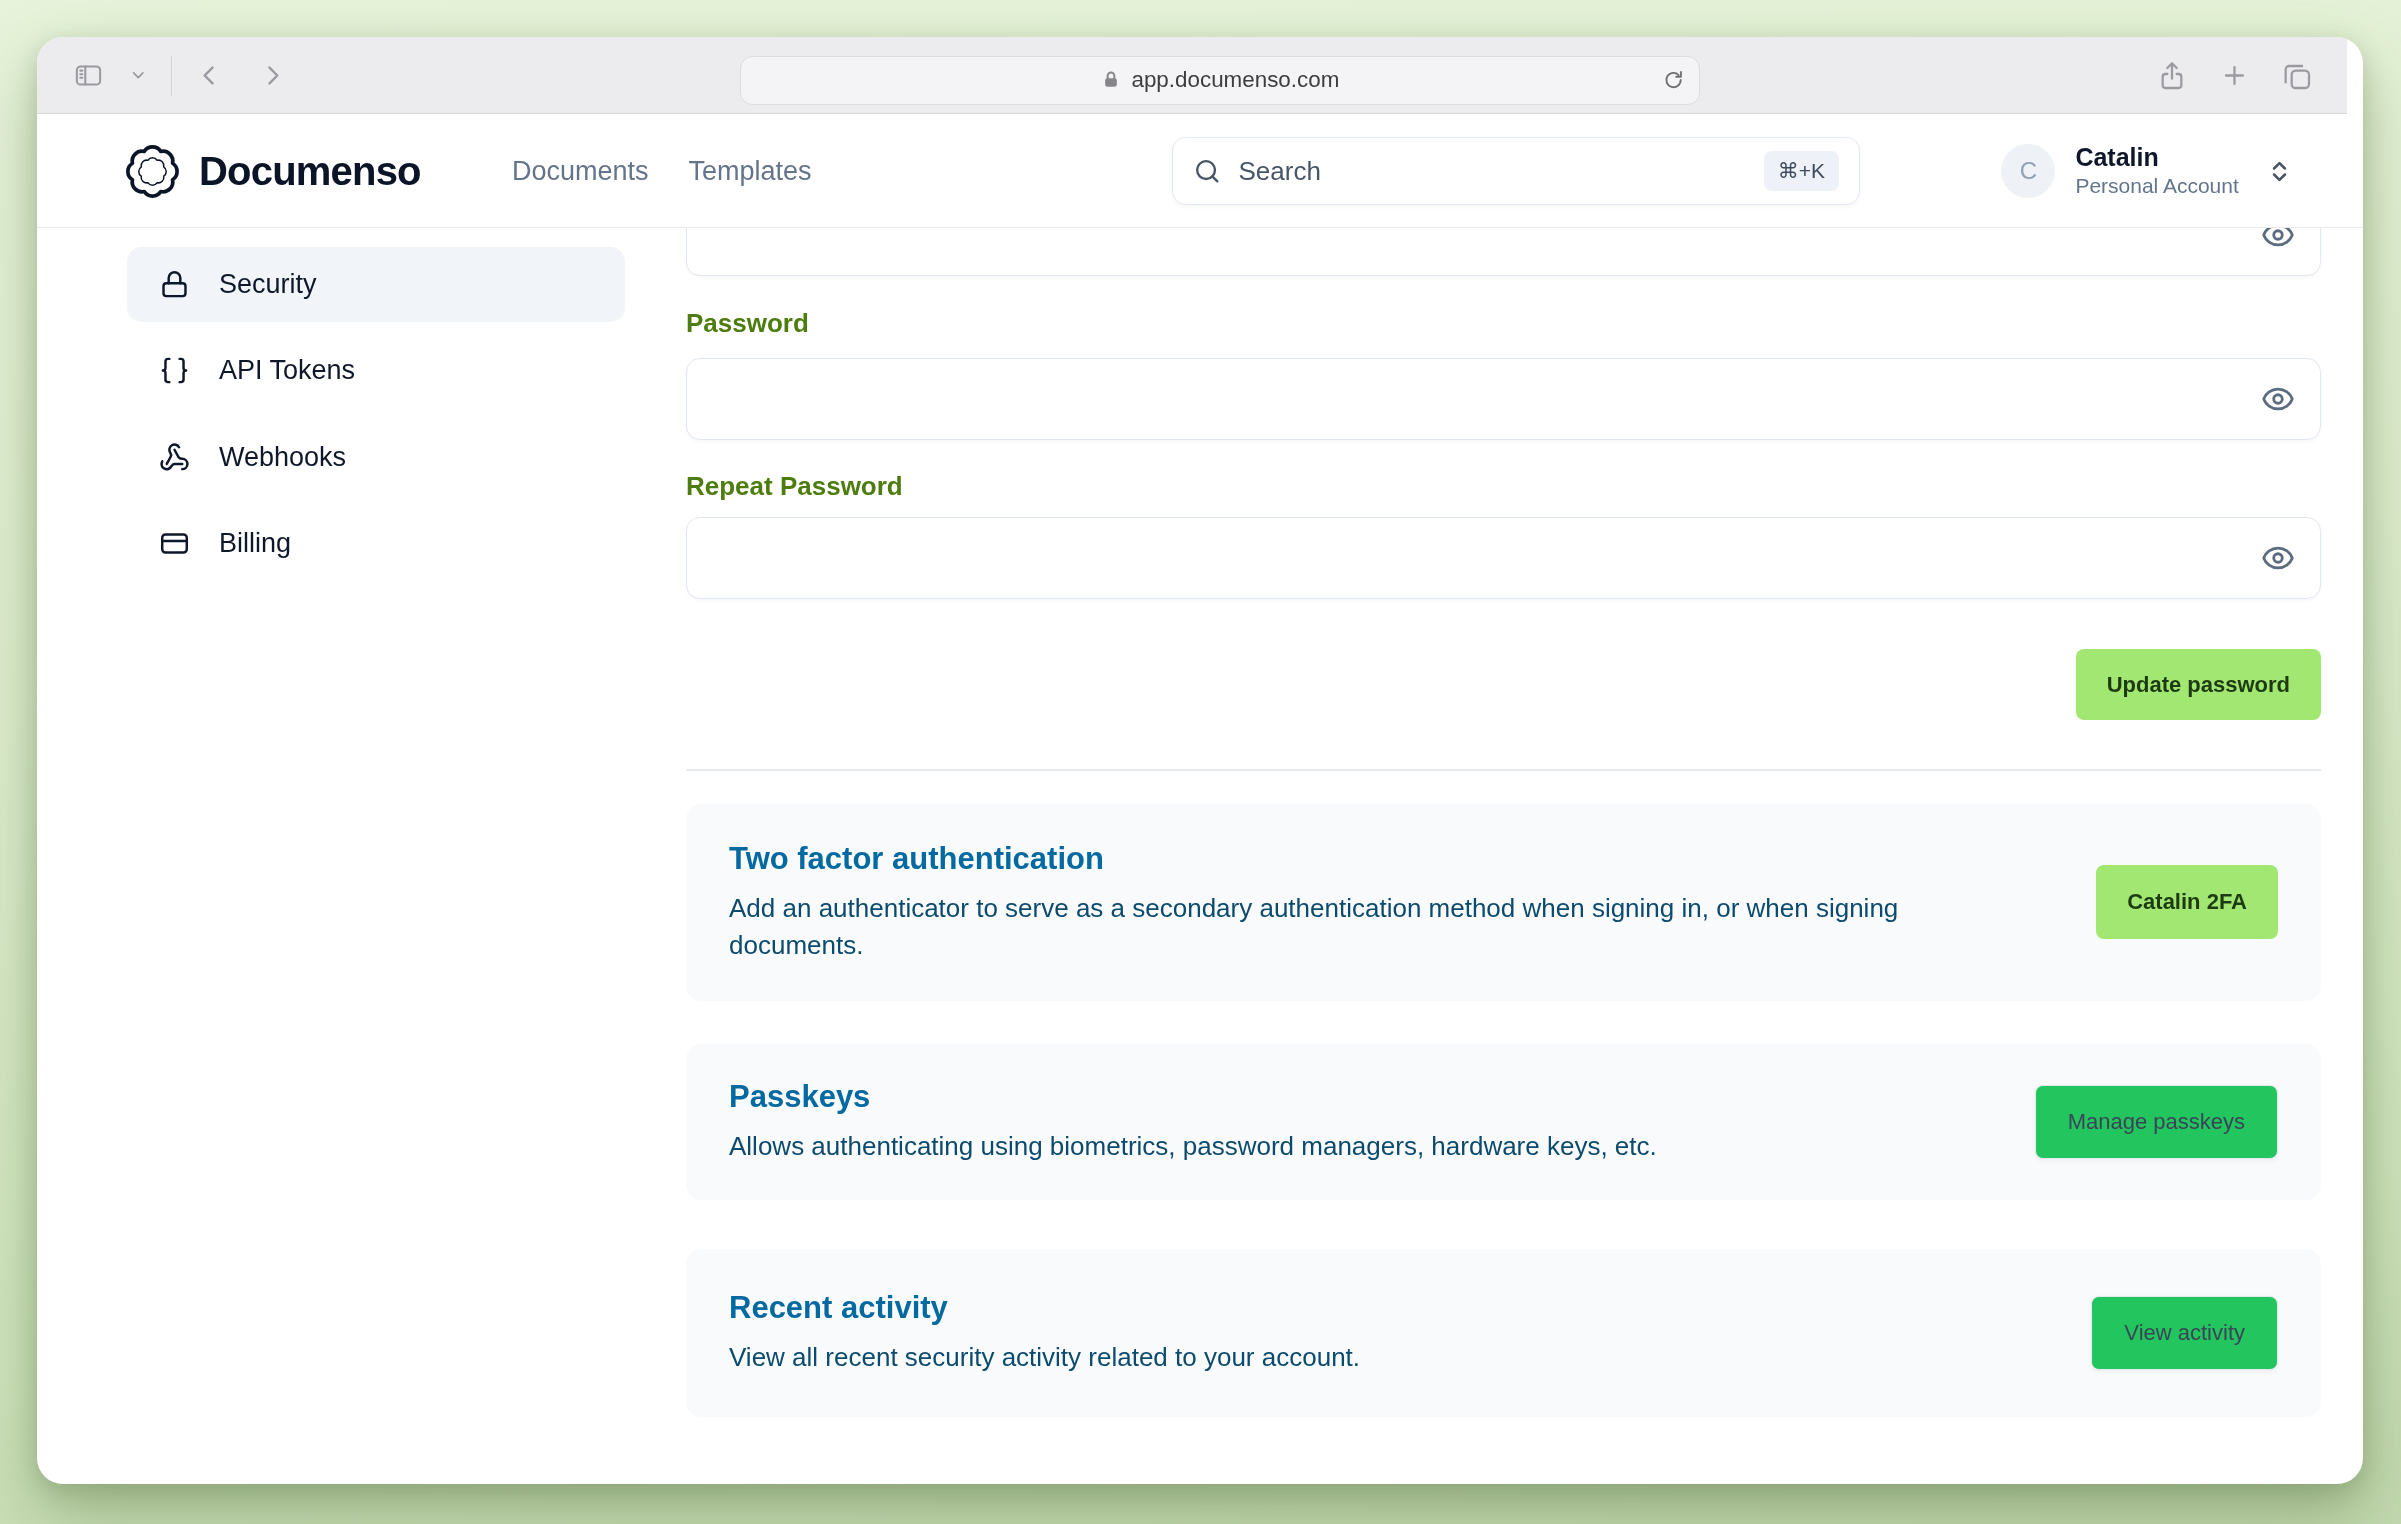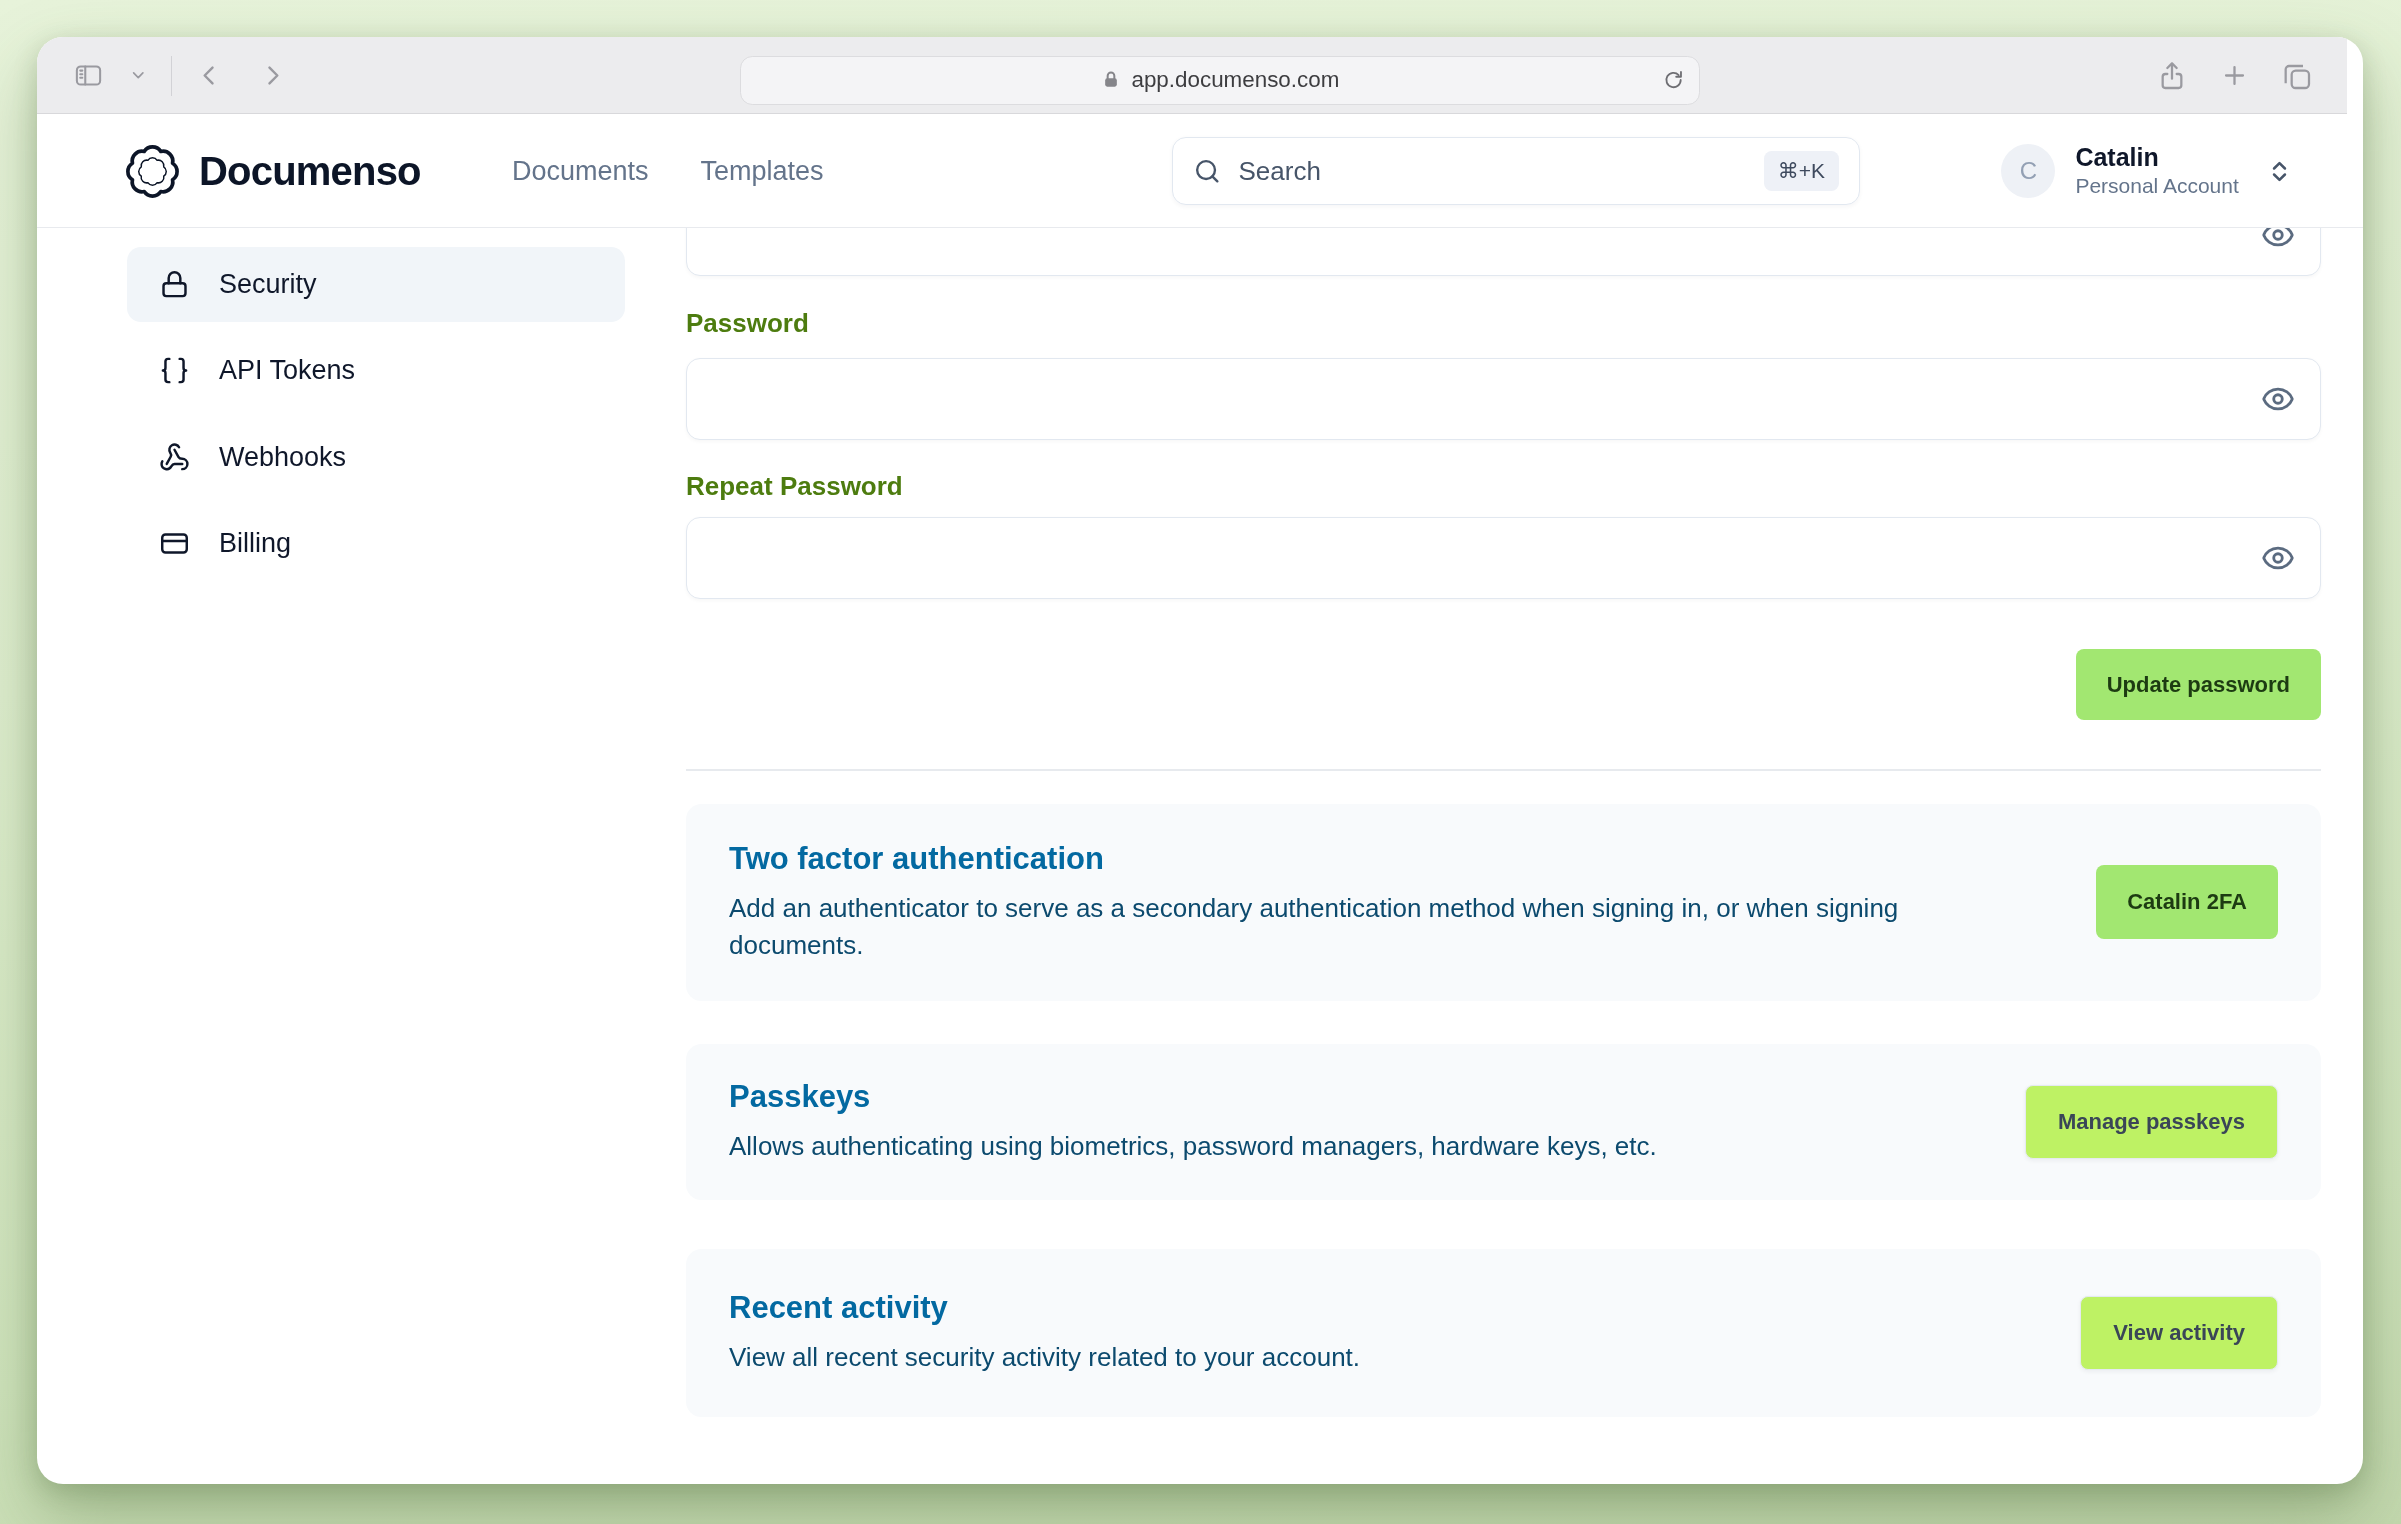--- a/index.html
+++ b/index.html
@@ -32,21 +32,21 @@
   }
   .url-reload{ position:absolute; right:14px; top:50%; transform:translateY(-50%); color:#6e6e73; }
   
   .app-header{
     position:absolute; left:0; top:77px; right:0; height:114px; background:#ffffff;
     border-bottom:1.5px solid #e8eaee;
   }
   .logo{ position:absolute; left:86px; top:0; height:114px; display:flex; align-items:center; gap:17px; }
   .logo-badge{ color:#0c1527; }
   .logo-text{ font-size:40px; font-weight:800; letter-spacing:-0.8px; color:#0c1527; }
-  .top-nav{ position:absolute; left:475px; top:0; height:114px; display:flex; align-items:center; gap:52px; }
+  .top-nav{ position:absolute; left:475px; top:0; height:114px; display:flex; align-items:center; gap:40px; }
   .nav-link{ font-size:27px; font-weight:500; color:#64748b; cursor:pointer; }
   .search-box{
     position:absolute; left:1135px; top:23px; width:688px; height:68px;
     border:1.5px solid #e2e8f0; border-radius:14px; background:#fff;
     display:flex; align-items:center; padding:17px 20px; gap:17px;
     box-shadow:0 1.5px 4.6px rgba(15,23,42,.04);
   }
   .search-box input{
     flex:1; border:none; outline:none; font-size:26px; color:#334155; background:transparent;
     font-family:"Liberation Sans", sans-serif;
@@ -82,21 +82,21 @@
   .f-label{ font-size:26px; font-weight:700; color:#4d7c0f; line-height:31px; }
   #field-current{ margin-top:-34px; }
   #label-password{ margin-top:32px; }
   #field-password{ margin-top:19px; }
   #label-repeat{ margin-top:31px; }
   #field-repeat{ margin-top:15.4px; }
   .btn-row{ margin-top:50px; display:flex; justify-content:flex-end; }
   .btn{ border:none; border-radius:8px; font-family:"Liberation Sans", sans-serif; font-size:22px; cursor:pointer;
     display:inline-flex; align-items:center; justify-content:center; white-space:nowrap;text-align:center; }
   .btn-green{ background:var(--accent-green,#a2e771); color:var(--accent-green-text,#1d3b12); font-weight:700; height:71px; padding:0 31px; }
-  .btn-light{ background:#bef264; border:1.5px solid #e5eaf0; color:#3a4657; font-weight:700; height:74px; padding:0 32px;
+  .btn-light{ background:#22c55e; border:1.5px solid #e5eaf0; color:#3a4657; font-weight:400; height:74px; padding:0 32px;
     box-shadow:0 1.5px 4.6px rgba(15,23,42,.05); }
   .divider{ margin-top:49px; height:1.5px; background:#e7eaee; }
   .card{
     border-radius:15.4px; background:#f8fafc; display:flex; align-items:center;
     justify-content:space-between; padding:0 43px;
   }
   #card-2fa{ margin-top:33px; height:197px; }
   #card-passkeys{ margin-top:43px; height:156px; }
   #card-activity{ margin-top:49px; height:168px; }
   .card-title{ font-size:31px; font-weight:700; color:#0369a1; margin-bottom:12.3px; }

